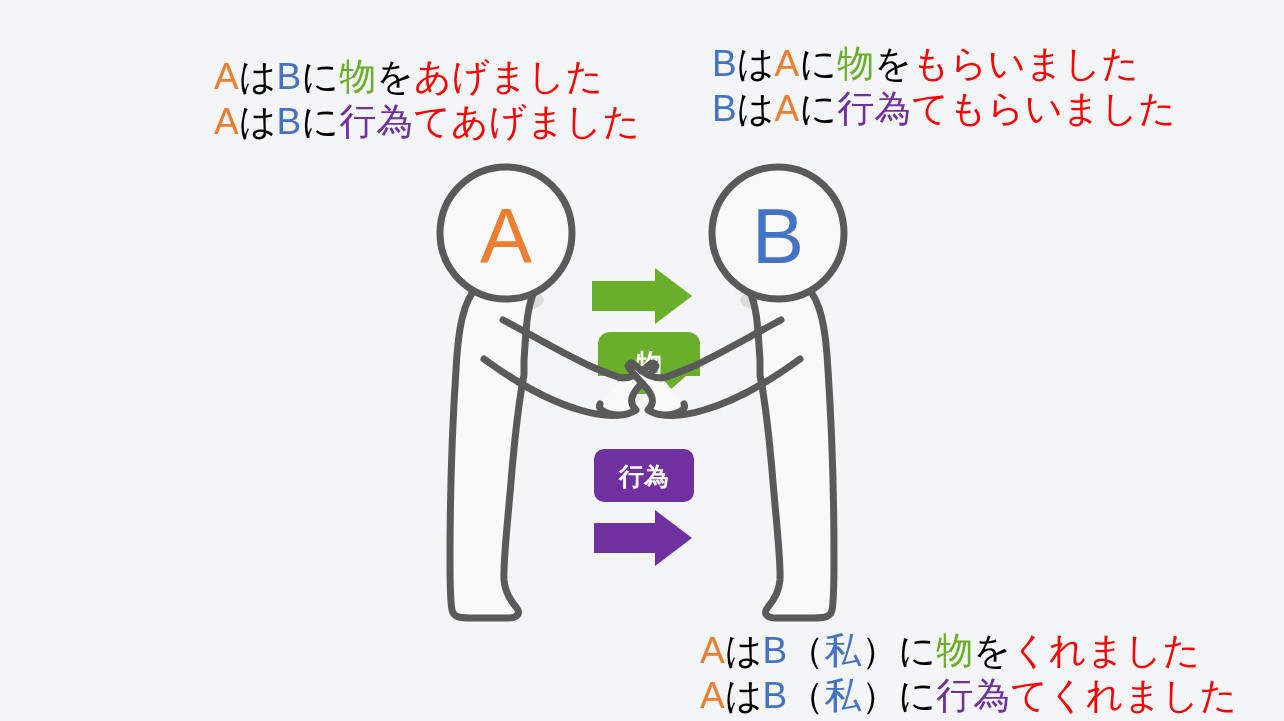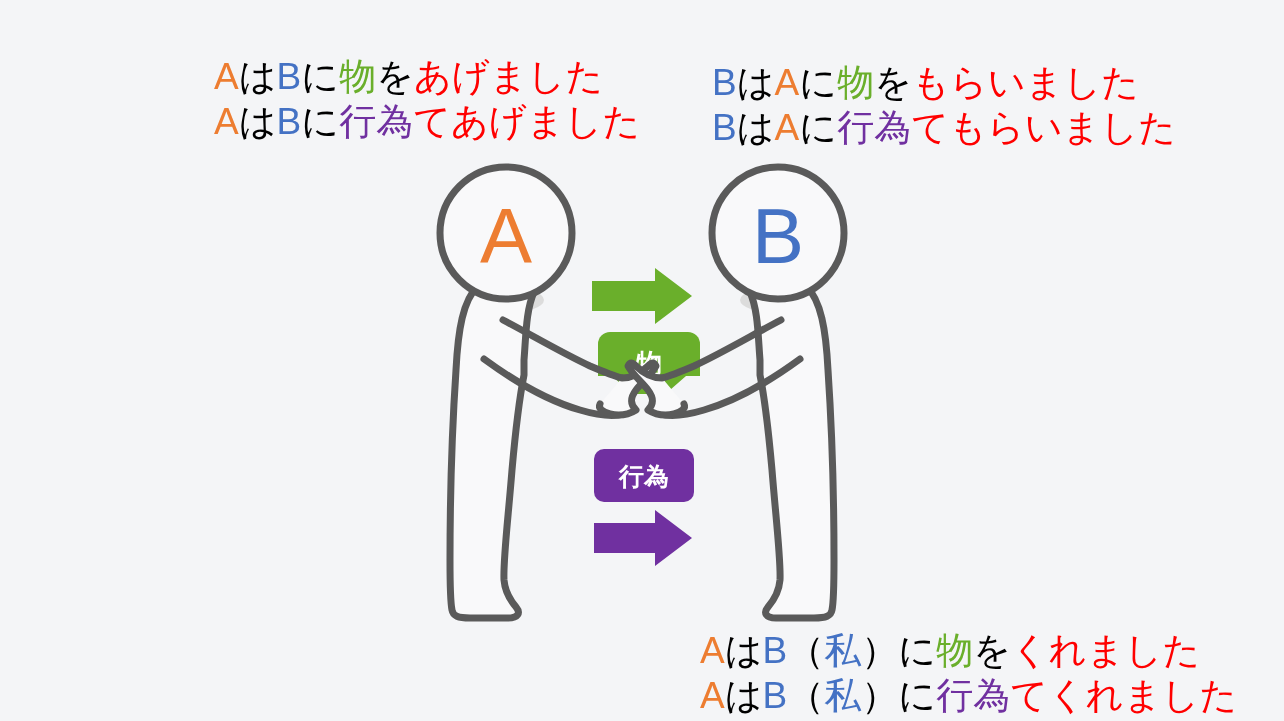--- a/index.html
+++ b/index.html
@@ -33,21 +33,21 @@
   .seg { display: inline; }
   .seg-a      { color: #ed7d31; }
   .seg-b      { color: #4472c4; }
   .seg-plain  { color: #000000; }
   .seg-mono   { color: #6aaf2b; }
   .seg-act    { color: #7030a0; }
   .seg-verb   { color: #ff0000; }
   .seg-watashi{ color: #4472c4; }
 
   #block-top-left   { left: 214px;  top: 54px;  }
-  #block-top-right  { left: 712px;  top: 60px;  }
+  #block-top-right  { left: 712px;  top: 41px;  }
   #block-bottom     { left: 700px;  top: 628px; }
 
   
   #figures {
     position: absolute;
     left: 0;
     top: 0;
     width: 1284px;
     height: 721px;
   }

